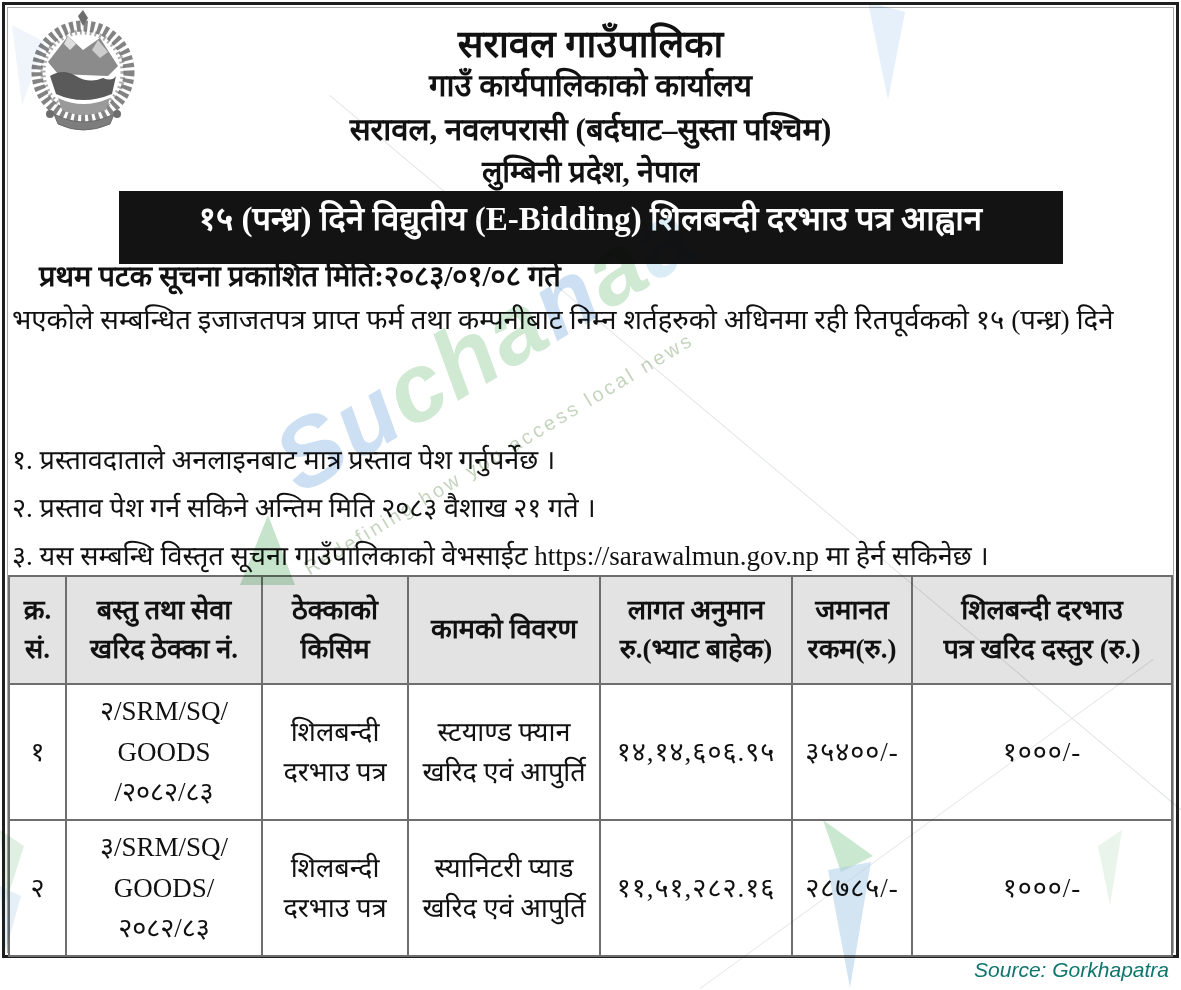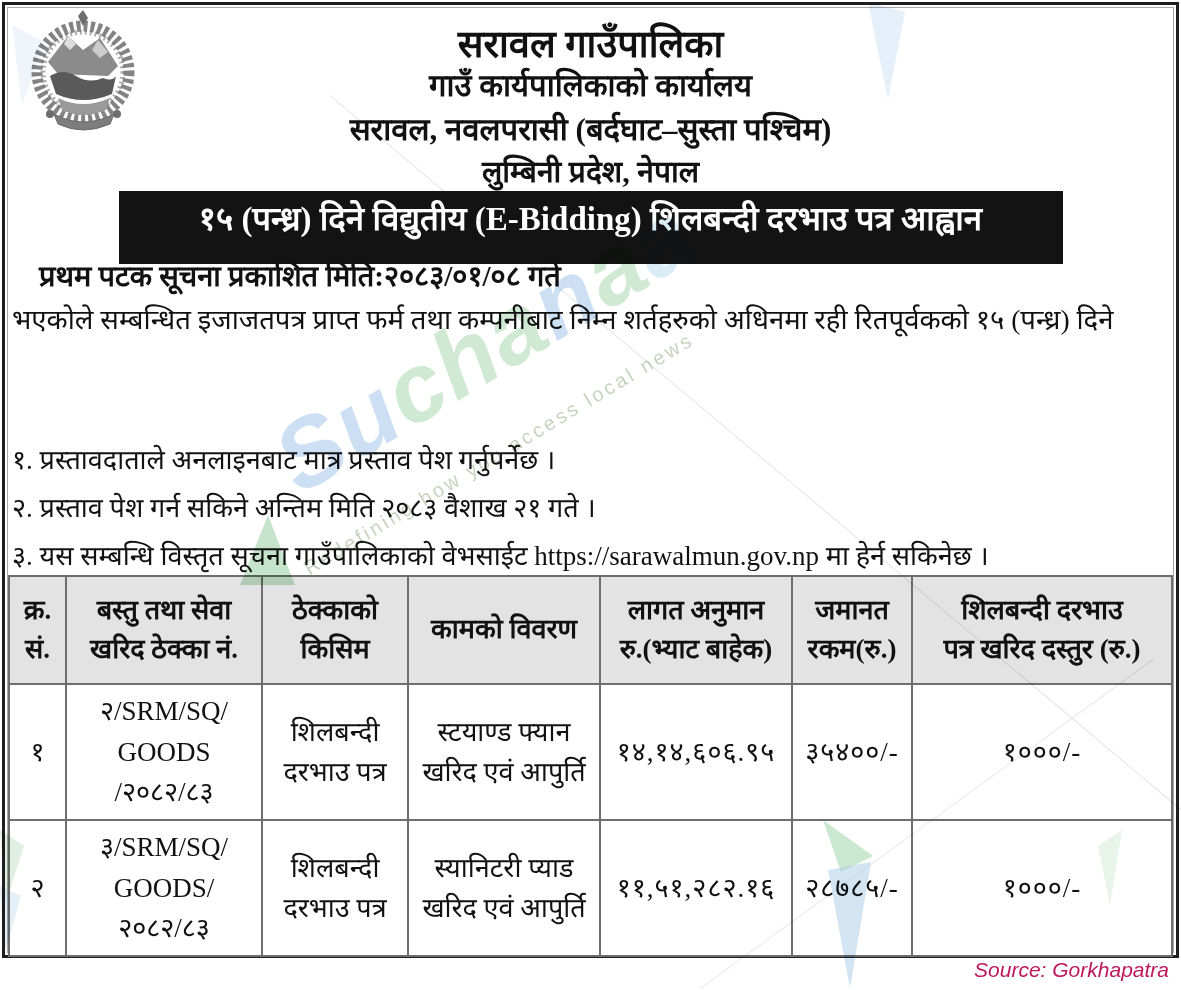--- a/index.html
+++ b/index.html
@@ -43,21 +43,21 @@
     border:2px solid #6e6e6e;text-align:center;vertical-align:middle;
     padding:2px 4px;overflow:hidden;
   }
   table.tender th{background:#e3e3e3;font-weight:bold;font-size:27px;line-height:1.45;height:102px;}
   table.tender td{font-size:27px;line-height:1.5;height:130px;background:#fff;}
   td.num{font-weight:normal;font-size:26px;letter-spacing:1px;}
   
   .source{
     position:absolute;right:12px;top:958px;font-style:italic;
     font-family:"Liberation Sans","DejaVu Sans",sans-serif;
-    font-size:21px;color:#be185d;
+    font-size:21px;color:#0f766e;
   }
   
   .wm-layer{position:absolute;inset:0;pointer-events:none;mix-blend-mode:multiply;}
   .wm-text{
     position:absolute;left:255px;top:420px;transform:rotate(-31deg);transform-origin:left top;
     font-family:"Liberation Sans","DejaVu Sans",sans-serif;
     font-size:96px;font-weight:bold;font-style:italic;letter-spacing:2px;opacity:.26;white-space:nowrap;
   }
   .wm-tag{
     position:absolute;left:300px;top:560px;transform:rotate(-31deg);transform-origin:left top;

